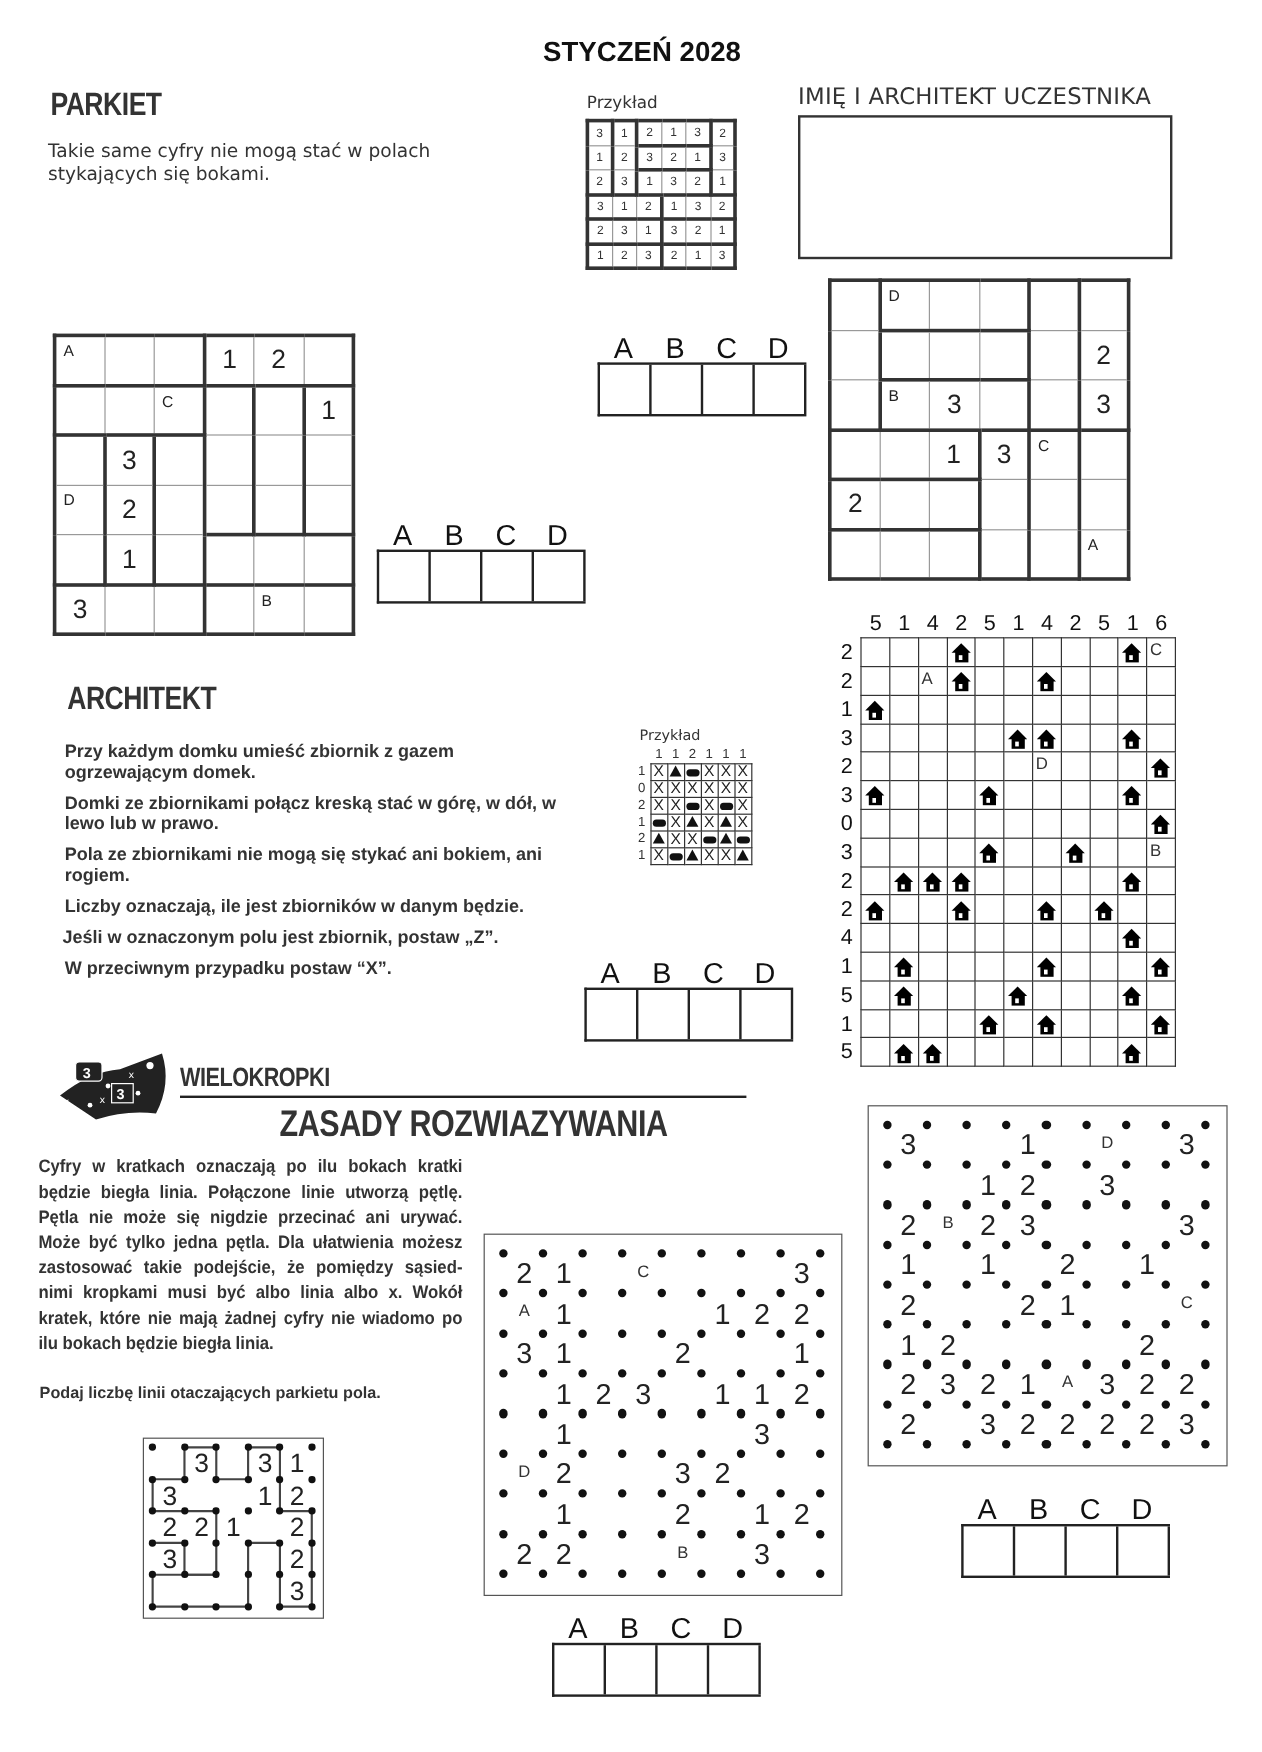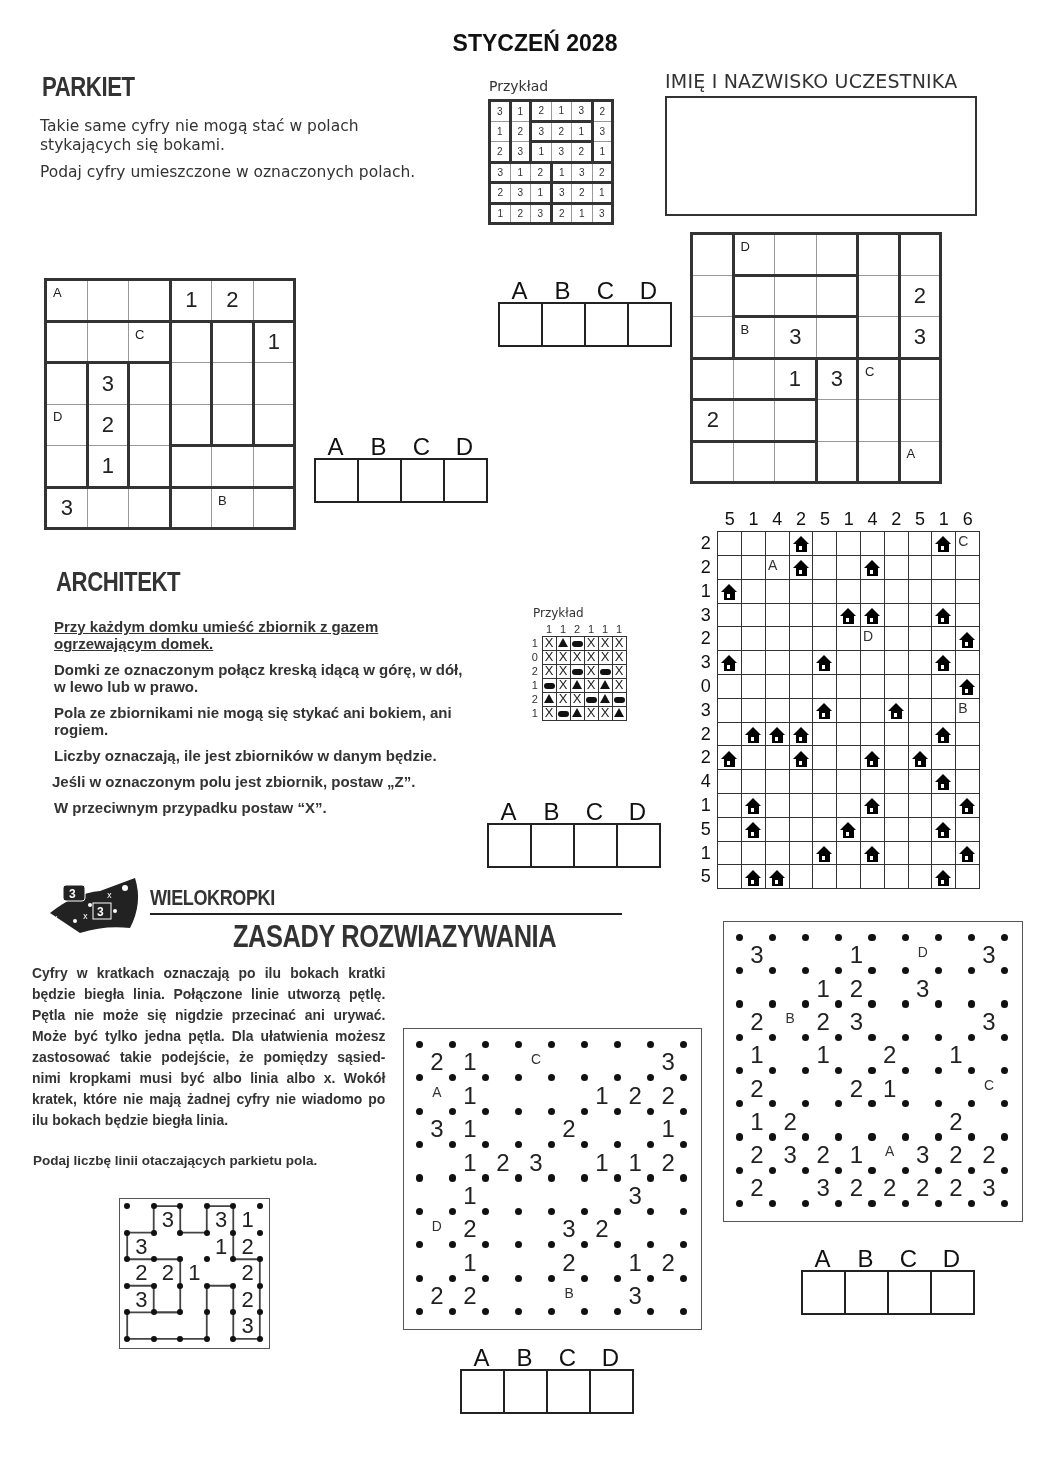--- a/index.html
+++ b/index.html
@@ -53,21 +53,20 @@
   .logo { position: absolute; }
 </style>
 </head>
 <body>
 
 <div class="abs title">STYCZEŃ 2028</div>
 
 <div class="abs heading" style="left:42px; top:72px; font-size:27px;">PARKIET</div>
 <div class="abs rules" style="left:40px; top:117px; width:430px;">
   <p style="width:340px;">Takie same cyfry nie mogą stać w polach stykających się bokami.</p>
-  <p style="margin-top:8px;">Podaj cyfry umieszczone w oznaczonych polach.</p>
 </div>
 
 <div class="abs small-label" style="left:489px; top:78px; font-size:14px;">Przykład</div>
 <table class="grid ex" id="parkiet-ex" style="left:488px; top:99px;">
     <tbody>
       <tr>
         <td style="border-top: 3.5px solid rgb(51, 51, 51); border-left: 3.5px solid rgb(51, 51, 51); border-right: 3.5px solid rgb(51, 51, 51);"><span>3</span></td>
         <td style="border-top: 3.5px solid rgb(51, 51, 51); border-left: 3.5px solid rgb(51, 51, 51); border-right: 3.5px solid rgb(51, 51, 51);"><span>1</span></td>
         <td style="border-top: 3.5px solid rgb(51, 51, 51); border-bottom: 3.5px solid rgb(51, 51, 51); border-left: 3.5px solid rgb(51, 51, 51);"><span>2</span></td>
         <td style="border-top: 3.5px solid rgb(51, 51, 51); border-bottom: 3.5px solid rgb(51, 51, 51);"><span>1</span></td>
@@ -110,21 +109,21 @@
         <td style="border-top: 3.5px solid rgb(51, 51, 51); border-bottom: 3.5px solid rgb(51, 51, 51); border-left: 3.5px solid rgb(51, 51, 51);"><span>1</span></td>
         <td style="border-top: 3.5px solid rgb(51, 51, 51); border-bottom: 3.5px solid rgb(51, 51, 51);"><span>2</span></td>
         <td style="border-top: 3.5px solid rgb(51, 51, 51); border-bottom: 3.5px solid rgb(51, 51, 51); border-right: 3.5px solid rgb(51, 51, 51);"><span>3</span></td>
         <td style="border-top: 3.5px solid rgb(51, 51, 51); border-bottom: 3.5px solid rgb(51, 51, 51); border-left: 3.5px solid rgb(51, 51, 51);"><span>2</span></td>
         <td style="border-top: 3.5px solid rgb(51, 51, 51); border-bottom: 3.5px solid rgb(51, 51, 51);"><span>1</span></td>
         <td style="border-top: 3.5px solid rgb(51, 51, 51); border-bottom: 3.5px solid rgb(51, 51, 51); border-right: 3.5px solid rgb(51, 51, 51);"><span>3</span></td>
       </tr>
     </tbody>
   </table>
 
-<div class="abs name-label">IMIĘ I NAZWISKO UCZESTNIKA</div>
+<div class="abs name-label">IMIĘ I ARCHITEKT UCZESTNIKA</div>
 <div class="abs name-box" contenteditable="true" style=""></div>
 
 <table class="grid parkiet" id="parkiet-1" style="left:44px; top:278px;">
     <tbody>
       <tr>
         <td style="border-top: 3.5px solid rgb(51, 51, 51); border-bottom: 3.5px solid rgb(51, 51, 51); border-left: 3.5px solid rgb(51, 51, 51);">
           <span class="lbl">A</span>
         </td>
         <td style="border-top: 3.5px solid rgb(51, 51, 51); border-bottom: 3.5px solid rgb(51, 51, 51);"><span></span></td>
         <td style="border-top: 3.5px solid rgb(51, 51, 51); border-bottom: 3.5px solid rgb(51, 51, 51); border-right: 3.5px solid rgb(51, 51, 51);"><span></span></td>
@@ -265,22 +264,22 @@
     <div class="boxes">
       <div></div>
       <div></div>
       <div></div>
       <div></div>
     </div>
   </div>
 
 <div class="abs heading" style="left:56px; top:567px; font-size:27px;">ARCHITEKT</div>
 <div class="abs rules-bold" style="left:54px; top:618px; width:440px;">
-  <p style="width:380px;text-decoration:underline;">Przy każdym domku umieść zbiornik z gazem ogrzewającym domek.</p>
-  <p style="width:420px;">Domki ze oznaczonym połącz kreską idącą w górę, w dół, w lewo lub w prawo.</p>
+  <p style="width:380px;">Przy każdym domku umieść zbiornik z gazem ogrzewającym domek.</p>
+  <p style="width:420px;">Domki ze zbiornikami połącz kreską stać w górę, w dół, w lewo lub w prawo.</p>
   <p style="width:430px;">Pola ze zbiornikami nie mogą się stykać ani bokiem, ani rogiem.</p>
   <p>Liczby oznaczają, ile jest zbiorników w danym będzie.</p>
   <p style="margin-left:-2px;">Jeśli w oznaczonym polu jest zbiornik, postaw „Z”.</p>
   <p>W przeciwnym przypadku postaw “X”.</p>
 </div>
 
 <div class="abs small-label" style="left:533px; top:606px; font-size:12px;">Przykład</div>
 <table class="arch-ex" id="arch-ex" style="left:528px; top:622px;">
     <tbody>
       <tr>

